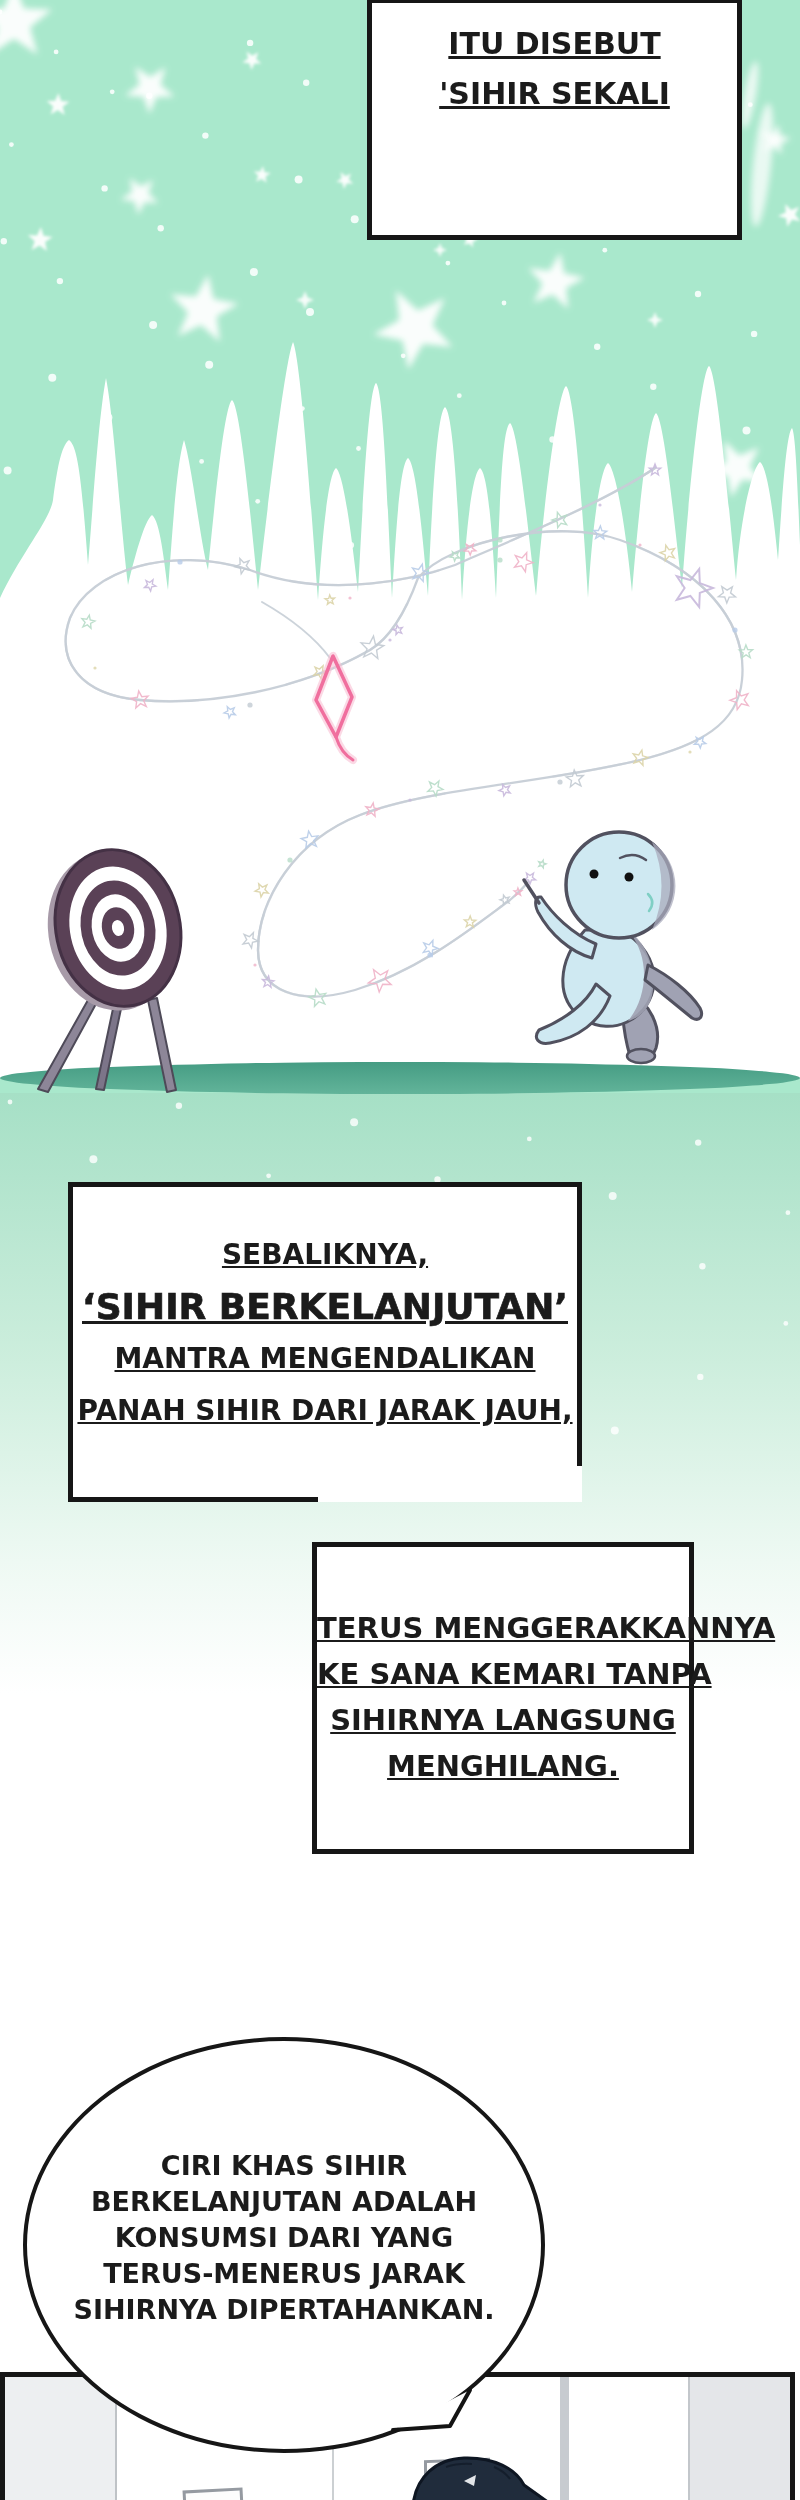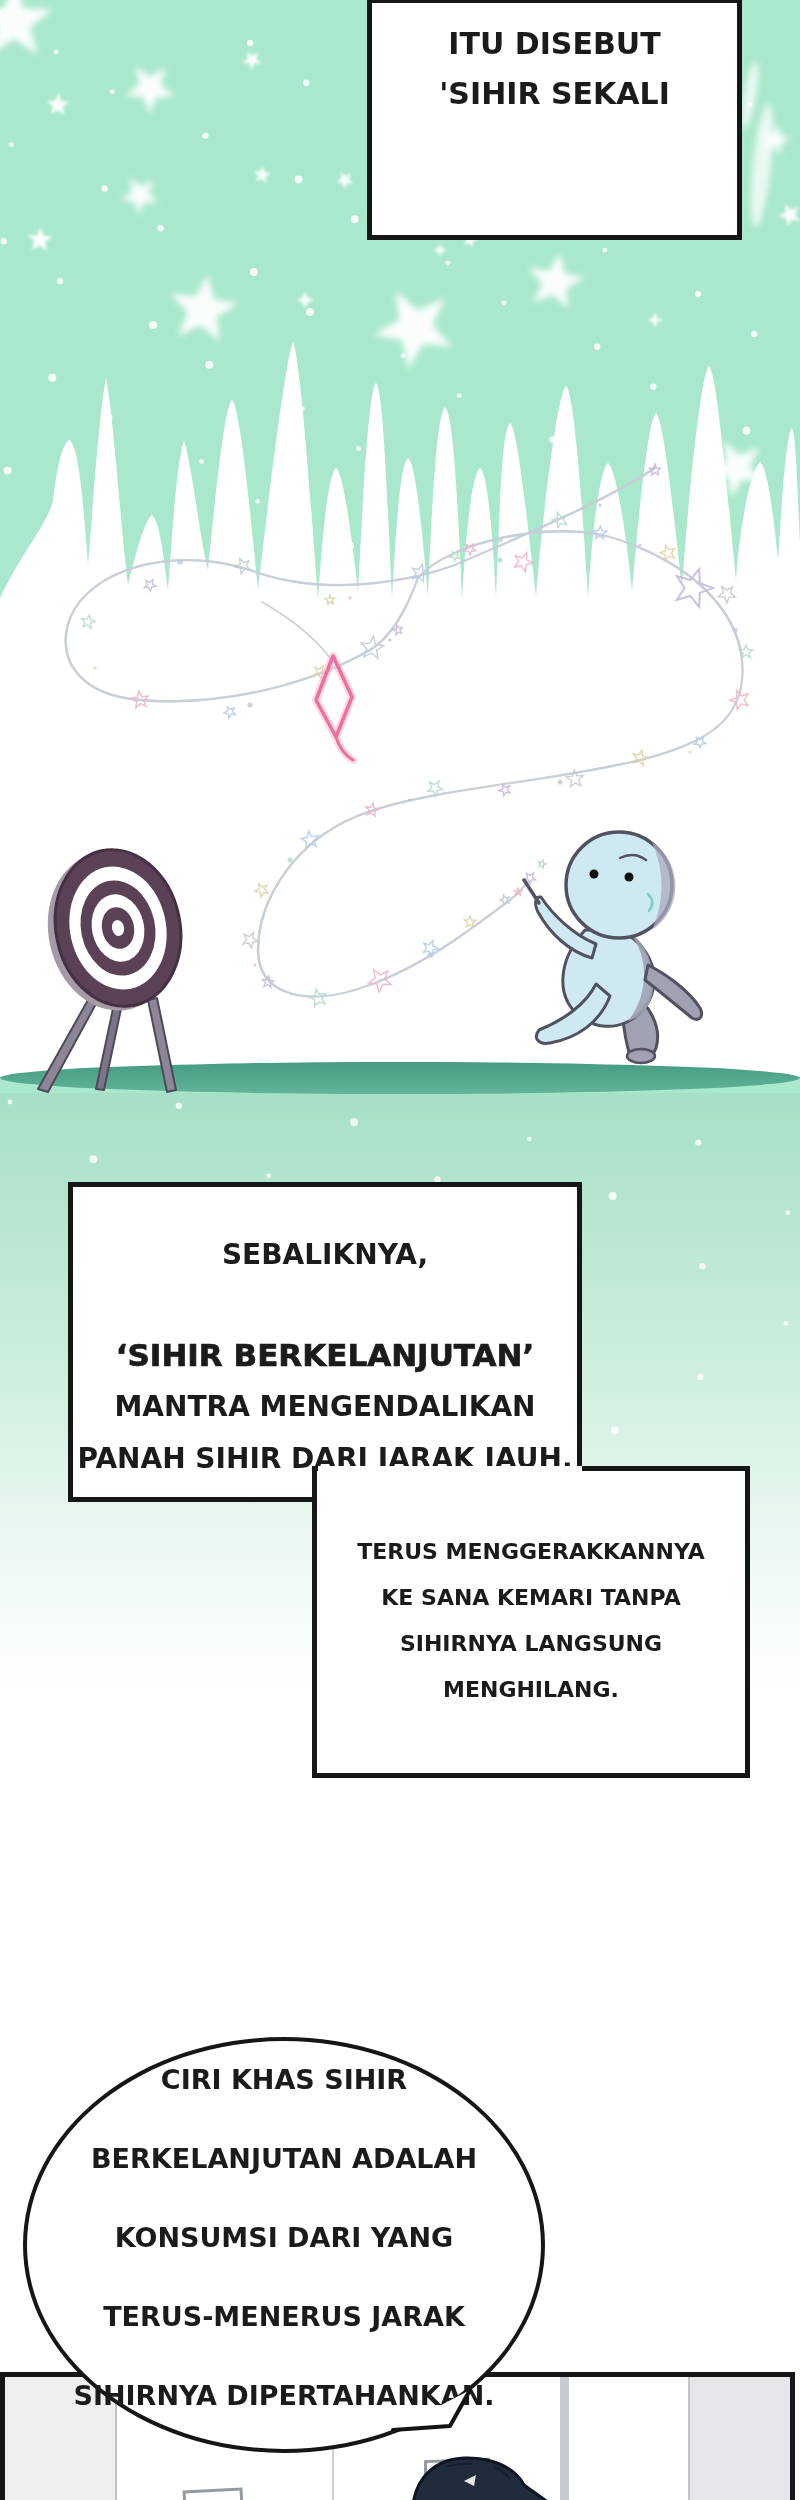--- a/index.html
+++ b/index.html
@@ -6,45 +6,45 @@
   #page{position:relative;width:800px;height:2500px;overflow:hidden;background:#fff;
         font-family:"DejaVu Sans",sans-serif;}
   
   #mint-top{position:absolute;left:0;top:0;width:800px;height:1093px;background:var(--mint);z-index:0;}
   #mint-fade{position:absolute;left:0;top:1093px;width:800px;height:600px;z-index:0;
      background:linear-gradient(180deg,var(--mint-low) 0%,#b2e4cd 14%,#cdeedd 45%,#eef9f3 78%,#ffffff 100%);}
   #scene-svg{position:absolute;left:0;top:0;z-index:1;}
   
   .nbox{position:absolute;background:#fff;border:5px solid var(--ink);box-sizing:border-box;z-index:5;
         display:block;text-align:center;color:var(--text);font-weight:700;}
-  .nbox .line{white-space:nowrap;}
+  .nbox .line{white-space:nowrap;text-decoration:underline;}
   #top-box{left:367px;top:-2px;width:375px;height:242px;padding-top:16px;font-size:30px;line-height:50px;}
   #box1{left:68px;top:1182px;width:514px;height:320px;padding-top:42px;font-size:28px;line-height:52px;}
-  #box1 .em{font-size:31px;margin-top:48px;-webkit-text-stroke:0.7px var(--text);}
-  #box2{left:312px;top:1466px;width:438px;height:312px;padding-top:58px;font-size:22px;line-height:46px;}
+  #box1 .em{font-size:36px;-webkit-text-stroke:0.7px var(--text);}
+  #box2{left:312px;top:1542px;width:382px;height:312px;padding-top:58px;font-size:29px;line-height:46px;}
   #seam-patch{position:absolute;left:318px;top:1466px;width:264px;height:36px;background:#fff;z-index:6;}
   
   #room-panel{position:absolute;left:0px;top:2372px;width:795px;height:128px;box-sizing:border-box;
       background:#fff;border-left:5px solid var(--ink);border-right:5px solid var(--ink);
       border-top:5px solid var(--ink);z-index:4;overflow:hidden;}
   .wall-left{position:absolute;left:0;top:0;width:110px;height:128px;background:#edeff1;}
   .wall-right{position:absolute;left:683px;top:0;width:102px;height:128px;background:#e4e6e9;border-left:2px solid #c3c7cb;}
   .wline{position:absolute;top:0;height:128px;background:#bfc3c7;}
   .wline.l1{left:110px;width:2px;}
   .wline.l2{left:327px;width:2px;background:#ccd0d3;}
   .doorjamb{position:absolute;left:555px;top:0;width:9px;height:128px;background:#c7cbd0;}
   .pframe{position:absolute;background:#fdfdfd;border:3px solid #959aa1;box-sizing:border-box;}
   #frame1{left:178px;top:112px;width:60px;height:20px;transform:rotate(-3deg);}
   #frame2{left:419px;top:82px;width:66px;height:40px;transform:skewY(-2deg);}
   #figure-svg{position:absolute;left:393px;top:76px;}
   
   #bubble{position:absolute;left:23px;top:2037px;width:522px;height:416px;background:#fff;
       border:4px solid var(--ink);border-radius:50%;box-sizing:border-box;z-index:6;
       display:flex;flex-direction:column;justify-content:center;align-items:center;
-      padding-bottom:14px;color:var(--text);font-weight:700;font-size:27px;line-height:36px;gap:43px;}
+      padding-bottom:14px;color:var(--text);font-weight:700;font-size:27px;line-height:36px;}
   #bubble-tail{position:absolute;left:380px;top:2358px;z-index:6;}
 </style>
 </head>
 <body>
 
 <div id="page">
 
   <div id="mint-top"></div>
   <div id="mint-fade"></div>
 

